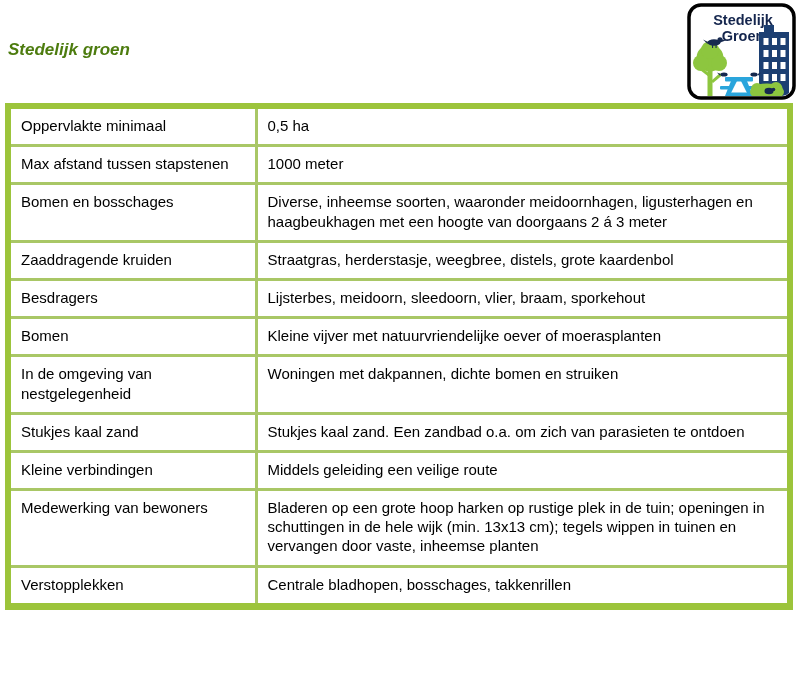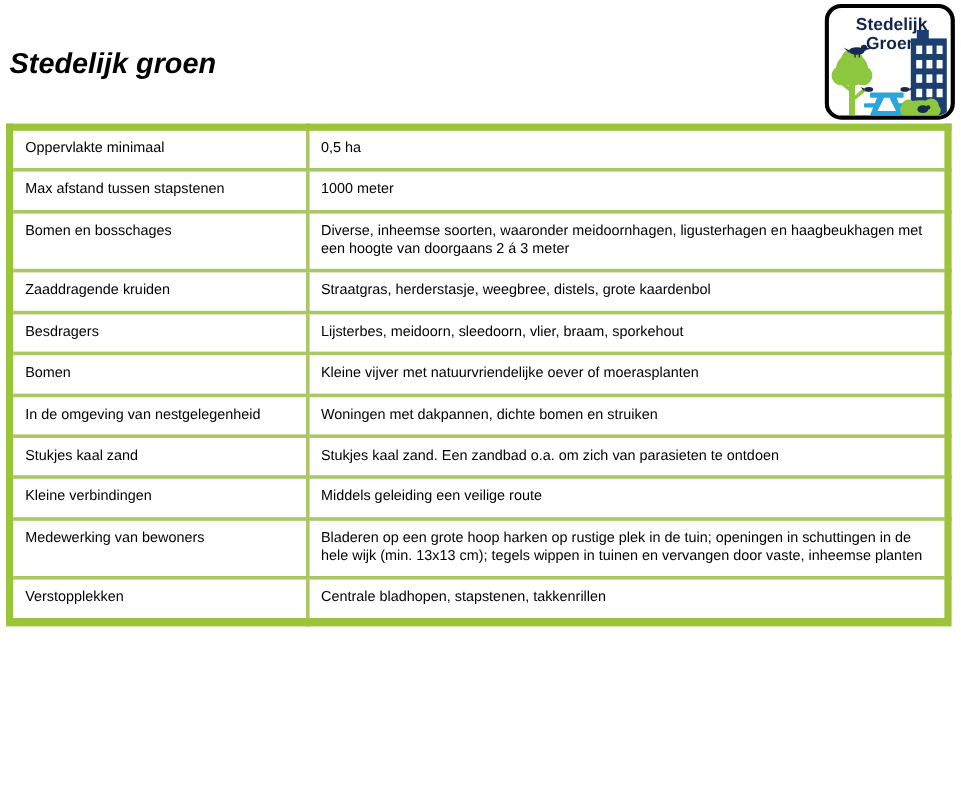--- a/index.html
+++ b/index.html
@@ -12,24 +12,24 @@
     position: relative;
     width: 801px;
     height: 676px;
     background: #ffffff;
     overflow: hidden;
   }
   .page-title {
     position: absolute;
     left: 8px;
     top: 40px;
-    font-size: 24px;
+    font-size: 17px;
     font-weight: bold;
     font-style: italic;
-    color: #000000;
+    color: #4d7c0f;
     white-space: nowrap;
   }
   .logo {
     position: absolute;
     top: 3px;
     right: 5px;
     width: 109px;
     height: 97px;
   }
   table.criteria-table {
@@ -38,21 +38,21 @@
     top: 103px;
     width: 788px;
     border-collapse: collapse;
     table-layout: fixed;
     border: 6px solid #9cc43b;
     border-bottom-width: 7px;
   }
   table.criteria-table td {
     border: 3px solid #a9c766;
     padding: 7px 10px 9px 10px;
-    font-size: 12px;
+    font-size: 15px;
     line-height: 1.28;
     color: #000000;
     vertical-align: top;
     background: #ffffff;
     word-wrap: break-word;
   }
   td.label-cell { width: 248px; }
 </style>
 </head>
 <body>
@@ -172,18 +172,18 @@
       <tr>
         <td class="label-cell">Kleine verbindingen</td>
         <td>Middels geleiding een veilige route</td>
       </tr>
       <tr>
         <td class="label-cell">Medewerking van bewoners</td>
         <td>Bladeren op een grote hoop harken op rustige plek in de tuin; openingen in schuttingen in de hele wijk (min. 13x13 cm); tegels wippen in tuinen en vervangen door vaste, inheemse planten</td>
       </tr>
       <tr>
         <td class="label-cell">Verstopplekken</td>
-        <td>Centrale bladhopen, stapstenen, takkenrillen</td>
+        <td>Centrale bladhopen, bosschages, takkenrillen</td>
       </tr>
     </tbody>
   </table>
 
 </div>
 
 </body></html>

